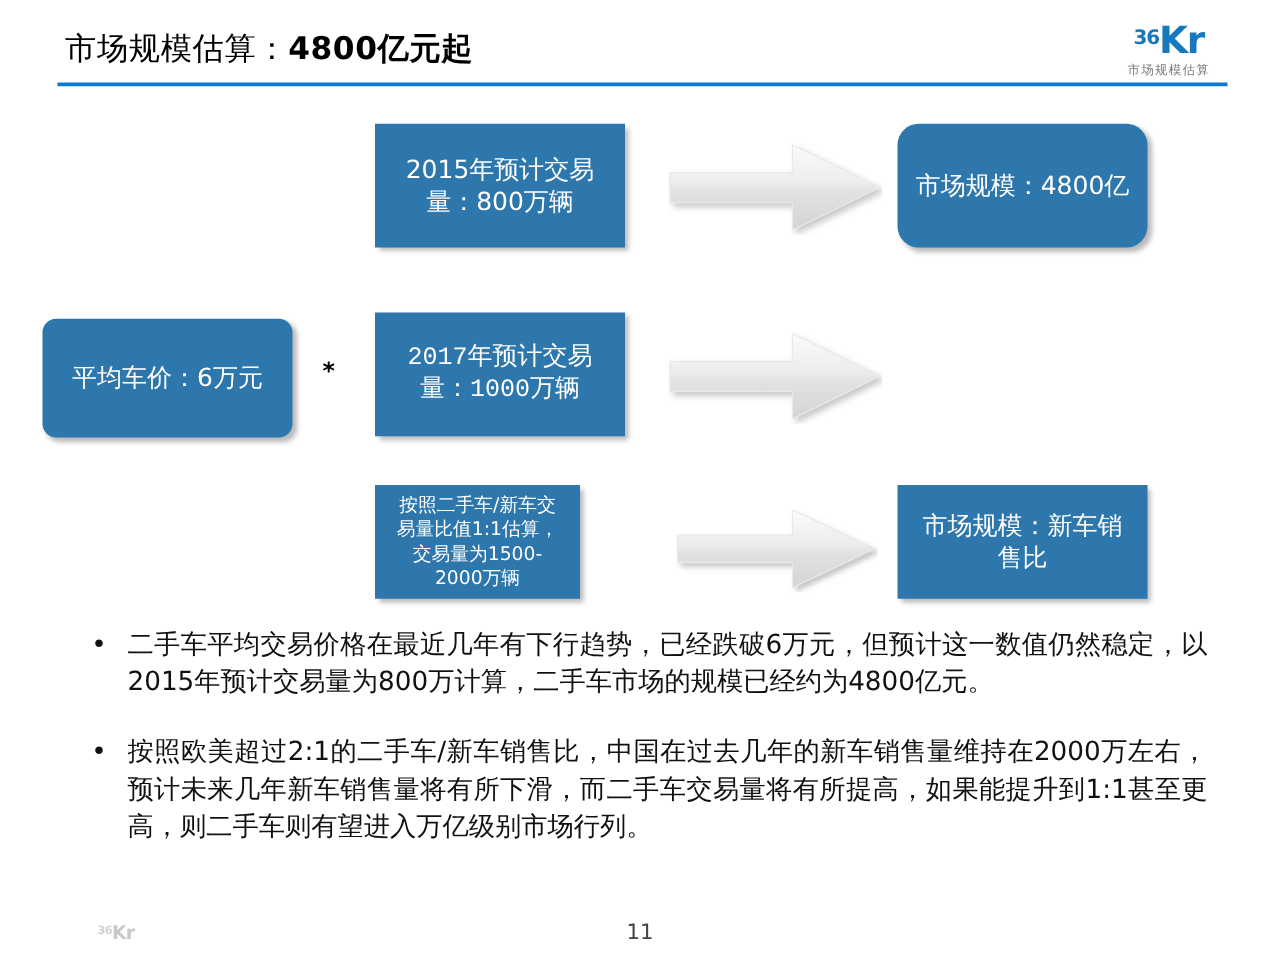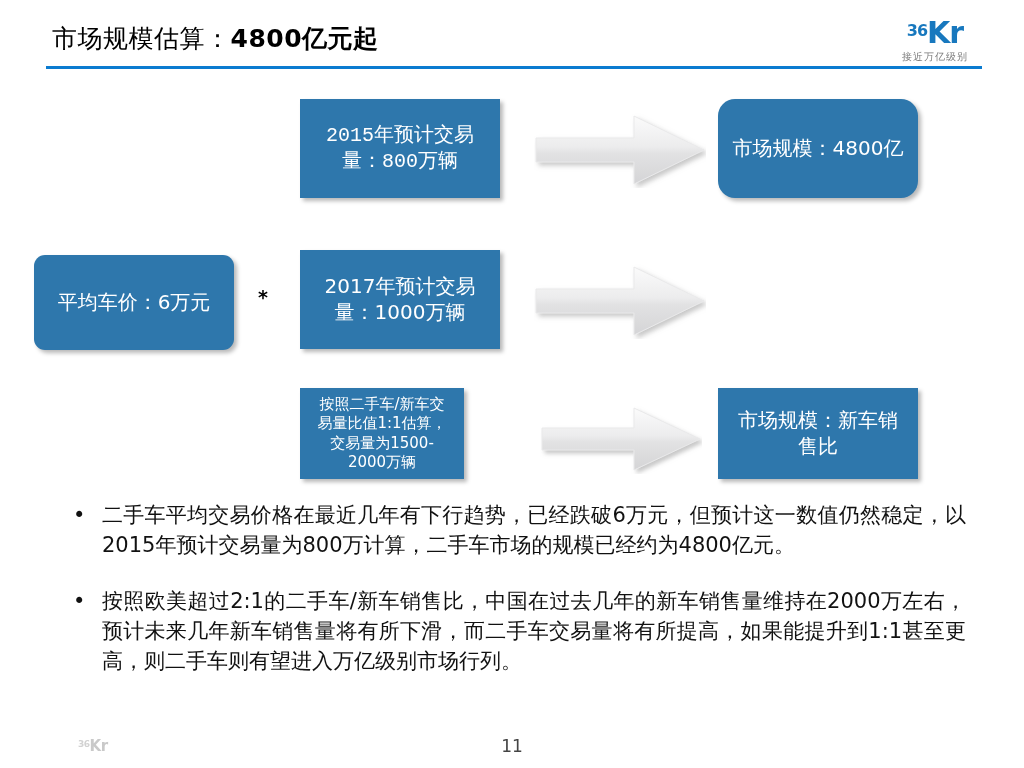--- a/index.html
+++ b/index.html
@@ -93,22 +93,22 @@
     padding: 6px 12px;
     box-shadow: 3px 3px 4px rgba(0,0,0,0.28);
     line-height: 1.28;
   }
   .pbox-lg { font-size: 20px; }
   .pbox-sm { font-size: 15px; }
 
   
   #box-avg-price { left: 34px;  top: 255px; width: 200px; height: 95px; border-radius: 11px; }
   
-  #box-2015      { left: 300px; top: 99px;  width: 200px; height: 99px; font-family: Liberation Mono, monospace; }
-  #box-2017      { left: 300px; top: 250px; width: 200px; height: 99px; }
+  #box-2015      { left: 300px; top: 99px;  width: 200px; height: 99px; }
+  #box-2017      { left: 300px; top: 250px; width: 200px; height: 99px; font-family: Liberation Mono, monospace; }
   #box-ratio     { left: 300px; top: 388px; width: 164px; height: 91px; }
   
   #box-size-4800 { left: 718px; top: 99px;  width: 200px; height: 99px; border-radius: 17px; }
   #box-size-6000 { left: 718px; top: 250px; width: 200px; height: 99px; }
   #box-size-tril { left: 718px; top: 388px; width: 200px; height: 91px; }
 
   
   .operator {
     position: absolute;
     left: 258px;
@@ -194,21 +194,21 @@
 
 <div class="slide">
 
   <div class="slide-title">
     <span>市场规模估算：</span><span class="bold">4800亿元起</span>
   </div>
   <div class="title-rule"></div>
 
   <div class="brand">
     <span class="brand-mark"><span class="brand-36">36</span><span class="brand-kr">Kr</span></span>
-    <span class="brand-tag">接近万亿级别</span>
+    <span class="brand-tag">市场规模估算</span>
   </div>
 
   <div class="pbox pbox-lg" id="box-avg-price">平均车价：6万元</div>
 
   <div class="operator">*</div>
 
   <div class="pbox pbox-lg" id="box-2015">2015年预计交易量：800万辆</div>
   <div class="pbox pbox-lg" id="box-2017">2017年预计交易量：1000万辆</div>
   <div class="pbox pbox-sm" id="box-ratio">按照二手车/新车交易量比值1:1估算，交易量为1500-2000万辆</div>
 

